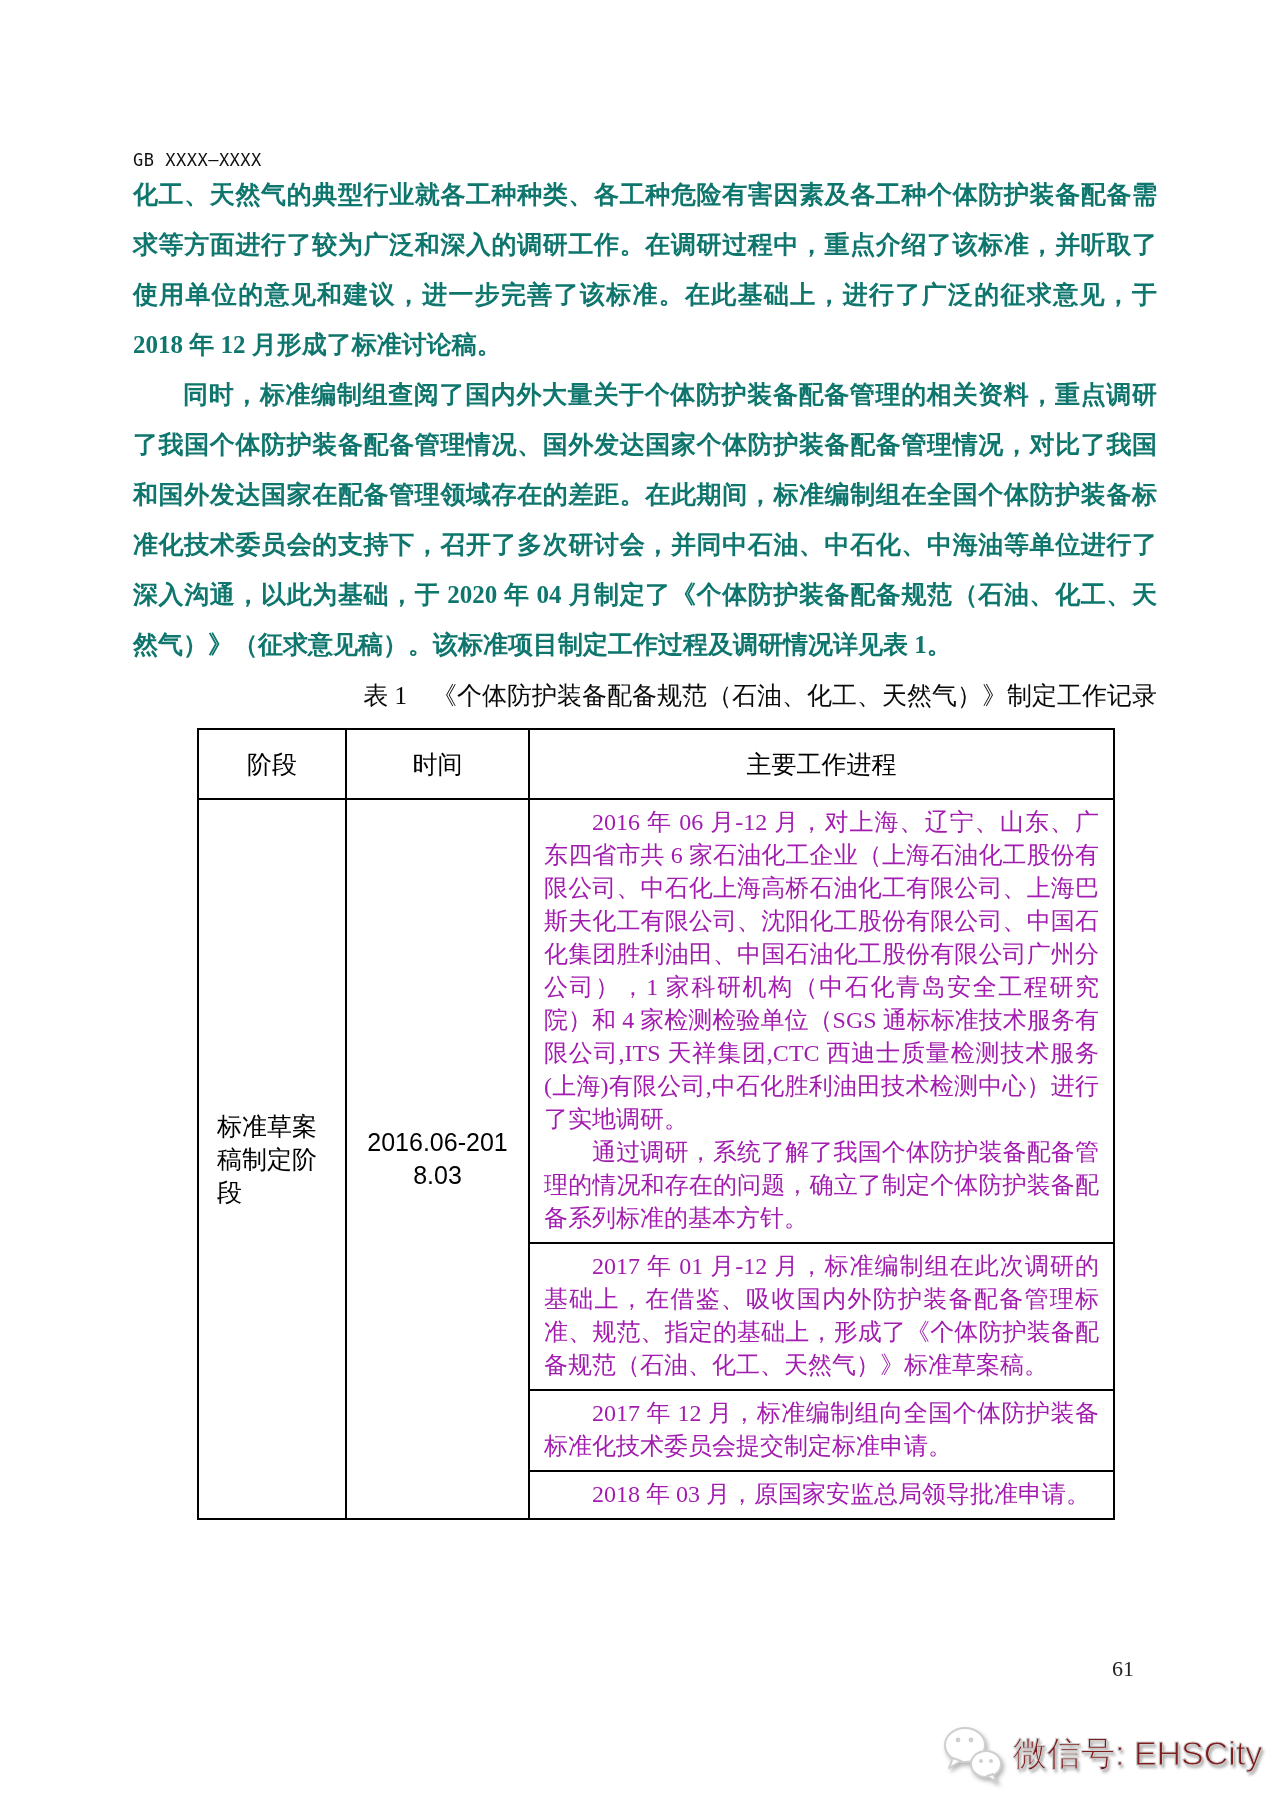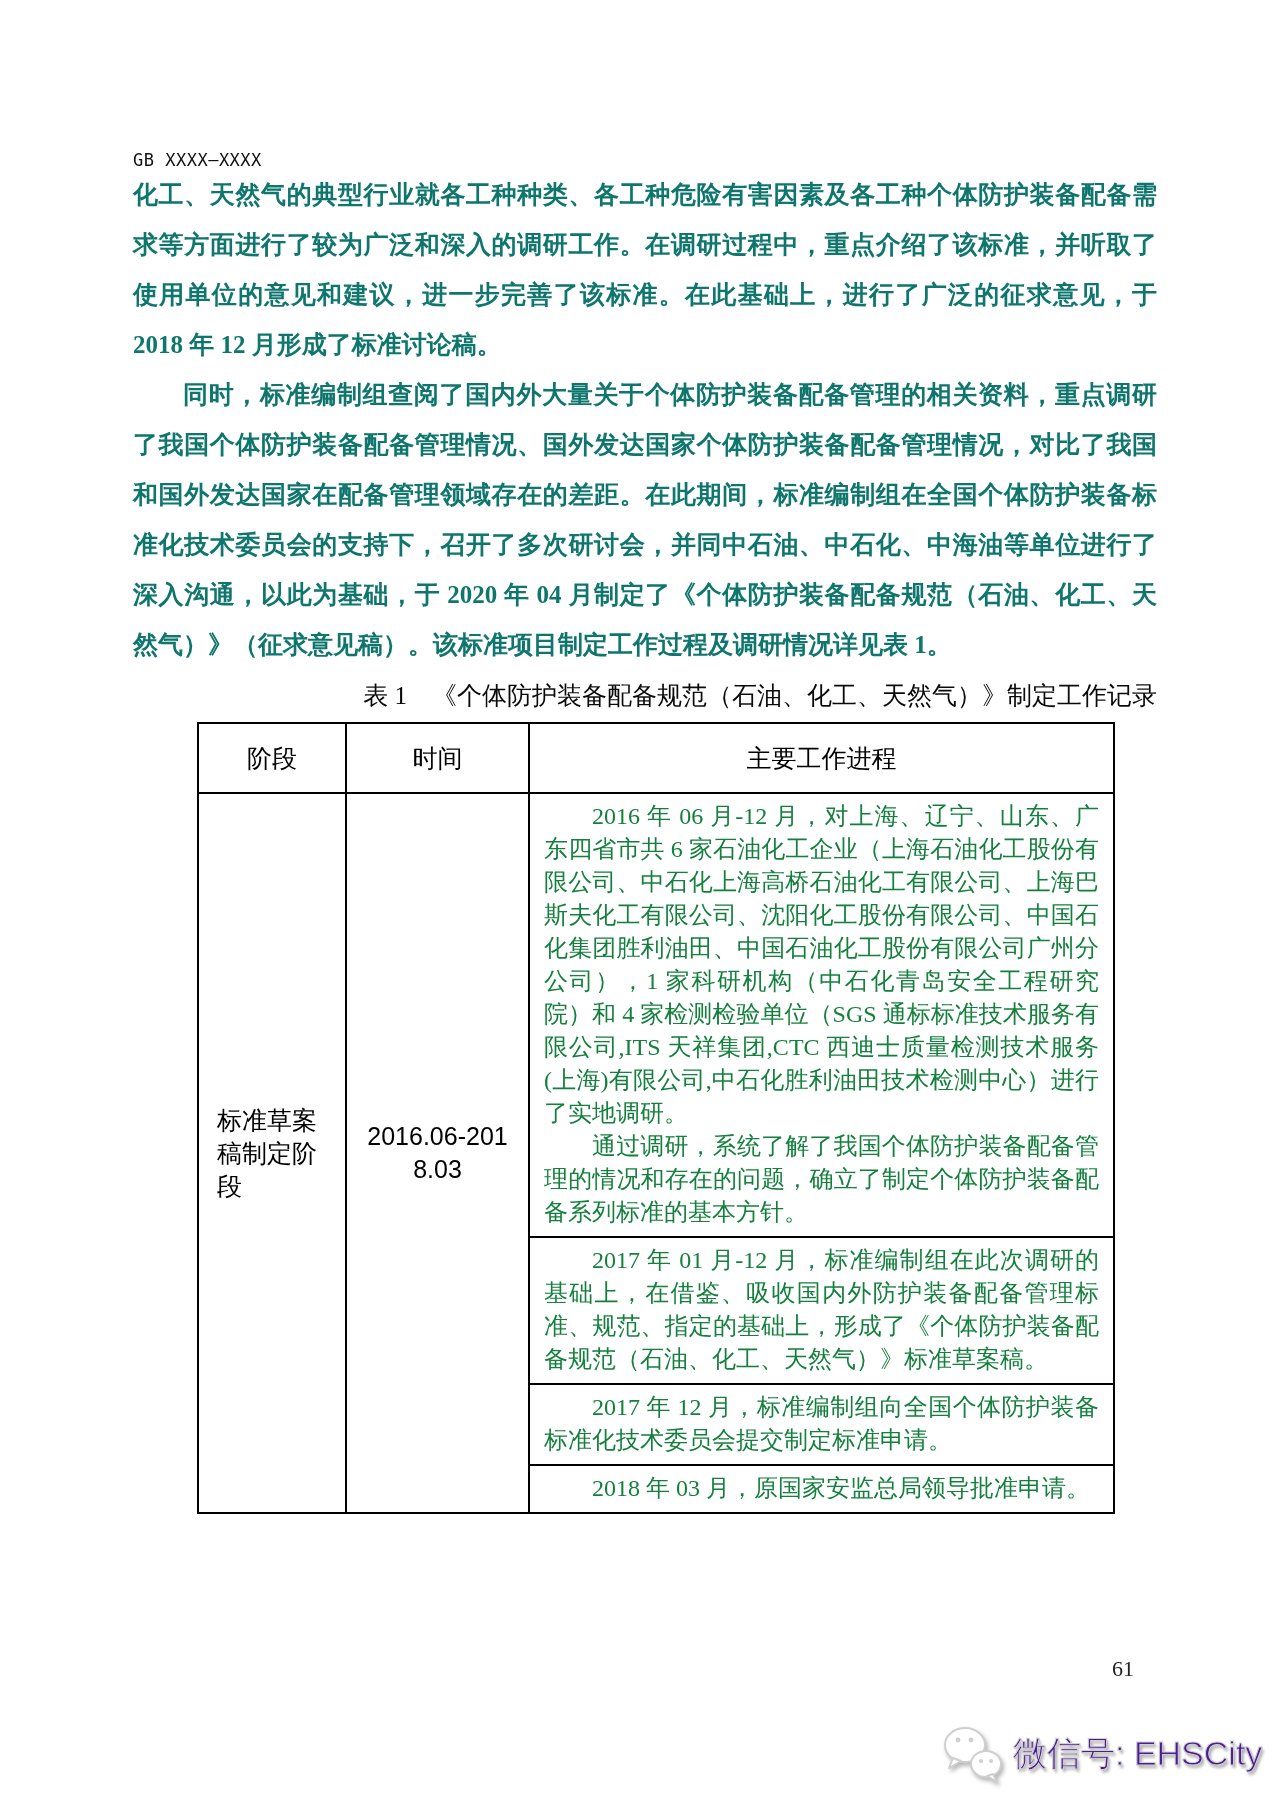--- a/index.html
+++ b/index.html
@@ -40,21 +40,21 @@
   .table-caption {
     margin-top: 2px;
     font-size: 25px;
     line-height: 48px;
     text-align: right;
     color: #0a0a0a;
     white-space: pre;
   }
   table.work-table {
     margin-left: 64px;
-    margin-top: 2px;
+    margin-top: 8px;
     width: 916px;
     border-collapse: collapse;
     table-layout: fixed;
   }
   table.work-table th, table.work-table td {
     border: 2px solid #000000;
     vertical-align: middle;
   }
   col.c-stage  { width: 148px; }
   col.c-period { width: 183px; }
@@ -81,21 +81,21 @@
   }
   td.progress-cell {
     padding: 6px 14px 7px 14px;
     vertical-align: top;
   }
   td.progress-cell p {
     font-size: 24px;
     line-height: 33px;
     text-align: justify;
     text-indent: 2em;
-    color: #15803d;
+    color: #a21caf;
   }
   .page-number {
     position: absolute;
     left: 1112px;
     top: 1656px;
     font-size: 22px;
     color: #222;
   }
   .footer-brand {
     position: absolute;
@@ -106,21 +106,21 @@
   }
   .wechat-icon-wrap {
     width: 64px;
     height: 60px;
     filter: drop-shadow(2px 3px 2px rgba(150,150,150,0.7));
   }
   .footer-label {
     margin-left: 8px;
     font-family: "Liberation Sans", "DejaVu Sans", sans-serif;
     font-size: 34px;
-    color: #4c1d95;
+    color: #7f1d1d;
     -webkit-text-stroke: 1px #cfcfcf;
     text-shadow: 2px 3px 3px #a8a8a8, 1px 1px 0 #d8d8d8;
     white-space: nowrap;
   }
 </style>
 </head>
 <body>
 
 <div class="page">
 

